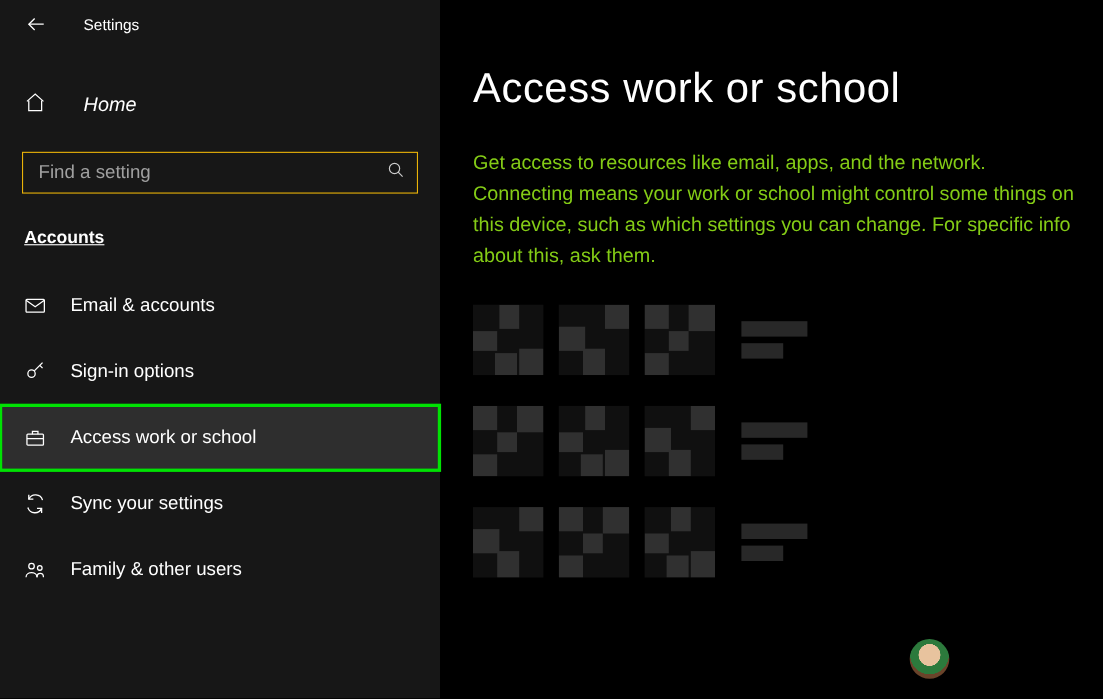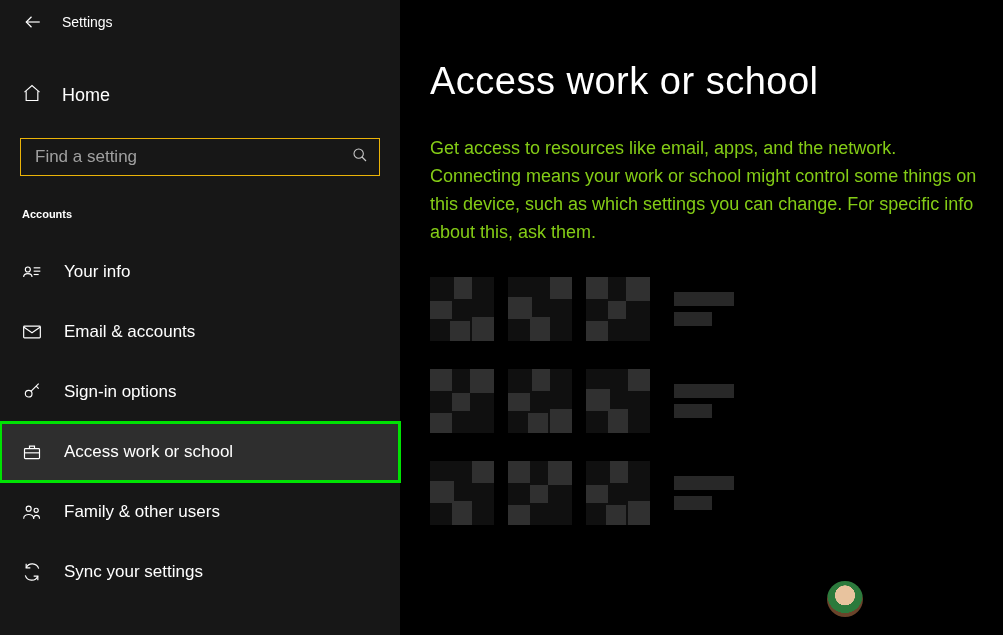--- a/index.html
+++ b/index.html
@@ -16,37 +16,38 @@
       width: 400px;
       background: #171717;
       display: flex;
       flex-direction: column;
     }
     .titlebar {
       height: 44px;
       display: flex;
       align-items: center;
       padding-left: 24px;
-      gap: 20px;
+      gap: 34px;
       font-size: 14px;
       color: #fff;
     }
     .back-arrow {
       cursor: pointer;
       display: inline-flex;
     }
     .home-row {
       display: flex;
       align-items: center;
       height: 50px;
       padding-left: 22px;
-      gap: 20px;
+      gap: 34px;
       font-size: 18px;
       margin-top: 26px;
       cursor: pointer;
+      font-style: italic;
     }
     .search-wrap {
       margin: 18px 20px 0 20px;
       position: relative;
     }
     .search-input {
       width: 100%;
       height: 38px;
       background: transparent;
       border: 1px solid #eab308;
@@ -58,22 +59,23 @@
     .search-input::placeholder { color: #a0a0a0; }
     .search-icon {
       position: absolute;
       right: 12px;
       top: 50%;
       transform: translateY(-50%);
       pointer-events: none;
     }
     .section-label {
       margin: 32px 0 18px 22px;
-      font-size: 11px;
+      font-size: 16px;
       font-weight: 600;
+      text-decoration: underline;
     }
     .nav-list {
       display: flex;
       flex-direction: column;
       margin-top: 4px;
     }
     .nav-item {
       display: flex;
       align-items: center;
       height: 60px;
@@ -189,32 +191,20 @@
         <circle cx="10" cy="10" r="7"></circle>
         <line x1="21" y1="21" x2="15" y2="15"></line>
       </svg>
     </span>
   </div>
 
   <div class="section-label">Accounts</div>
 
   <div class="nav-list">
 
-    <div class="nav-item">
-      <span class="icon">
-        <svg width="20" height="20" viewBox="0 0 24 24" fill="none" stroke="#fff" stroke-width="1.4">
-          <circle cx="7" cy="9" r="3"></circle>
-          <path d="M2 18c0-3 3-4 5-4s5 1 5 4"></path>
-          <line x1="14" y1="7" x2="22" y2="7"></line>
-          <line x1="14" y1="11" x2="22" y2="11"></line>
-          <line x1="14" y1="15" x2="20" y2="15"></line>
-        </svg>
-      </span>
-      <span>Your info</span>
-    </div>
 
     <div class="nav-item">
       <span class="icon">
         <svg width="20" height="20" viewBox="0 0 24 24" fill="none" stroke="#fff" stroke-width="1.4">
           <rect x="2" y="5" width="20" height="14" rx="1"></rect>
           <polyline points="2 6 12 13 22 6"></polyline>
         </svg>
       </span>
       <span>Email &amp; accounts</span>
     </div>
@@ -232,46 +222,46 @@
 
     <div class="nav-item selected">
       <span class="icon">
         <svg width="20" height="20" viewBox="0 0 24 24" fill="none" stroke="#fff" stroke-width="1.4">
           <rect x="3" y="8" width="18" height="12" rx="1"></rect>
           <path d="M9 8 V5 h6 v3"></path>
           <line x1="3" y1="13" x2="21" y2="13"></line>
         </svg>
       </span>
       <span>Access work or school</span>
+    </div>
+
+    <div class="nav-item">
+      <span class="icon">
+        <svg width="20" height="20" viewBox="0 0 24 24" fill="none" stroke="#fff" stroke-width="1.4">
+          <path d="M20 8 A8 8 0 0 0 5 7"></path>
+          <polyline points="5 2 5 7 10 7"></polyline>
+          <path d="M4 16 A8 8 0 0 0 19 17"></path>
+          <polyline points="19 22 19 17 14 17"></polyline>
+        </svg>
+      </span>
+      <span>Sync your settings</span>
     </div>
 
     <div class="nav-item">
       <span class="icon">
         <svg width="20" height="20" viewBox="0 0 24 24" fill="none" stroke="#fff" stroke-width="1.4">
           <circle cx="8" cy="8" r="3"></circle>
           <circle cx="17" cy="10" r="2.5"></circle>
           <path d="M2 20c0-4 4-5 6-5s6 1 6 5"></path>
           <path d="M14 20c0-3 2-4 3.5-4s3.5 1 3.5 4"></path>
         </svg>
       </span>
       <span>Family &amp; other users</span>
     </div>
 
-    <div class="nav-item">
-      <span class="icon">
-        <svg width="20" height="20" viewBox="0 0 24 24" fill="none" stroke="#fff" stroke-width="1.4">
-          <path d="M20 8 A8 8 0 0 0 5 7"></path>
-          <polyline points="5 2 5 7 10 7"></polyline>
-          <path d="M4 16 A8 8 0 0 0 19 17"></path>
-          <polyline points="19 22 19 17 14 17"></polyline>
-        </svg>
-      </span>
-      <span>Sync your settings</span>
-    </div>
-
   </div>
 </div>
 
 <div class="content">
   <h1 class="page-title">Access work or school</h1>
   <p class="page-desc">Get access to resources like email, apps, and the network. Connecting means your work or school might control some things on this device, such as which settings you can change. For specific info about this, ask them.</p>
 
   <div class="pixel-rows">
     <div class="pixel-row">
       <div class="pixel-block px1">

